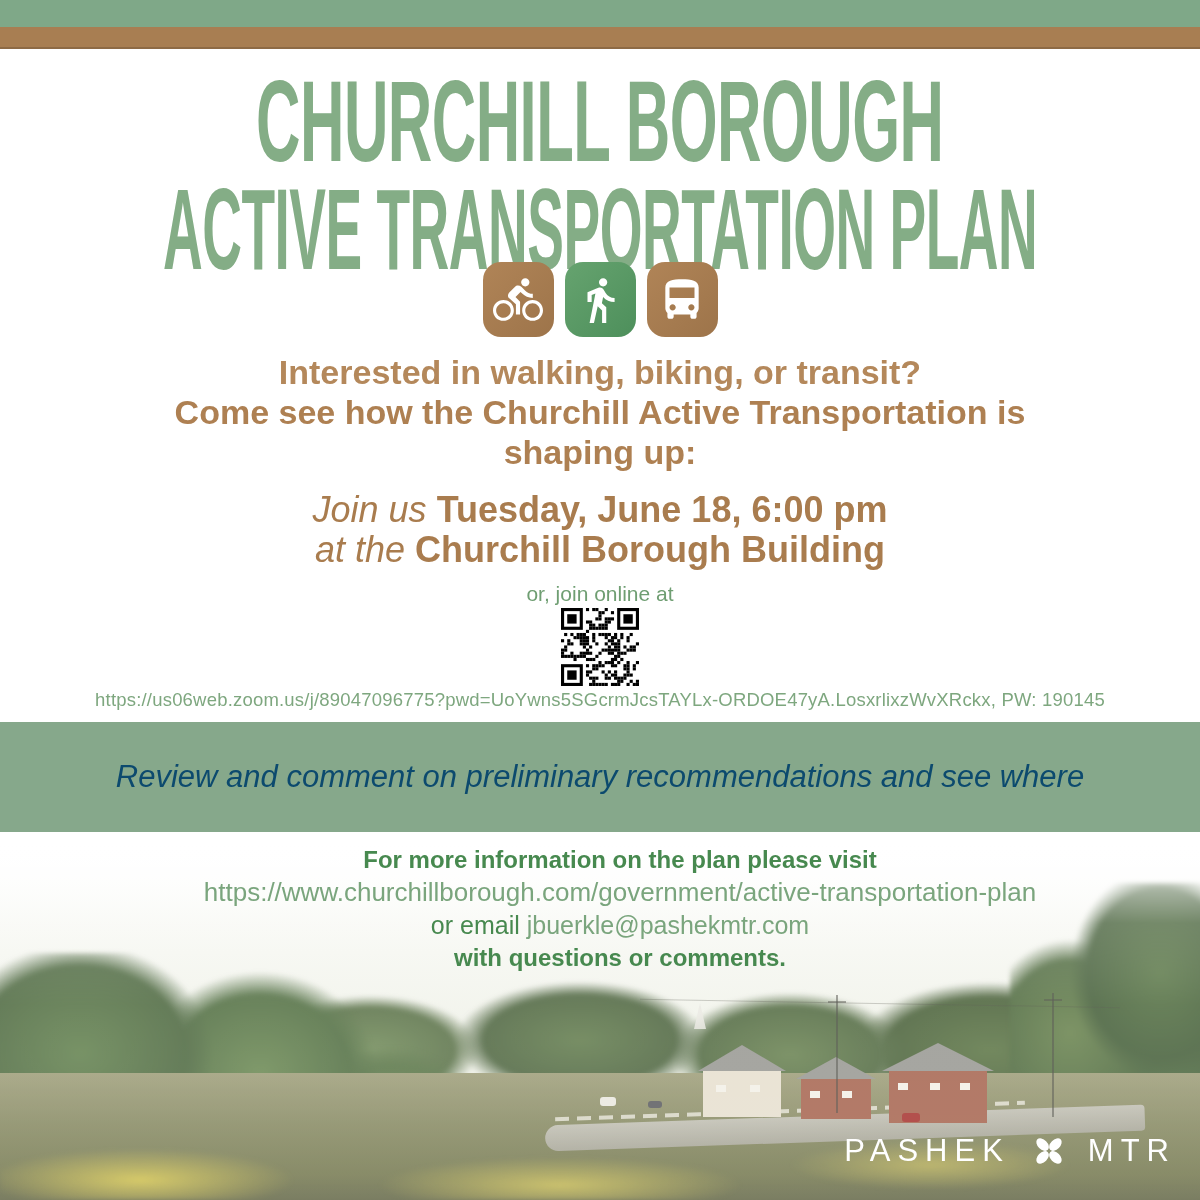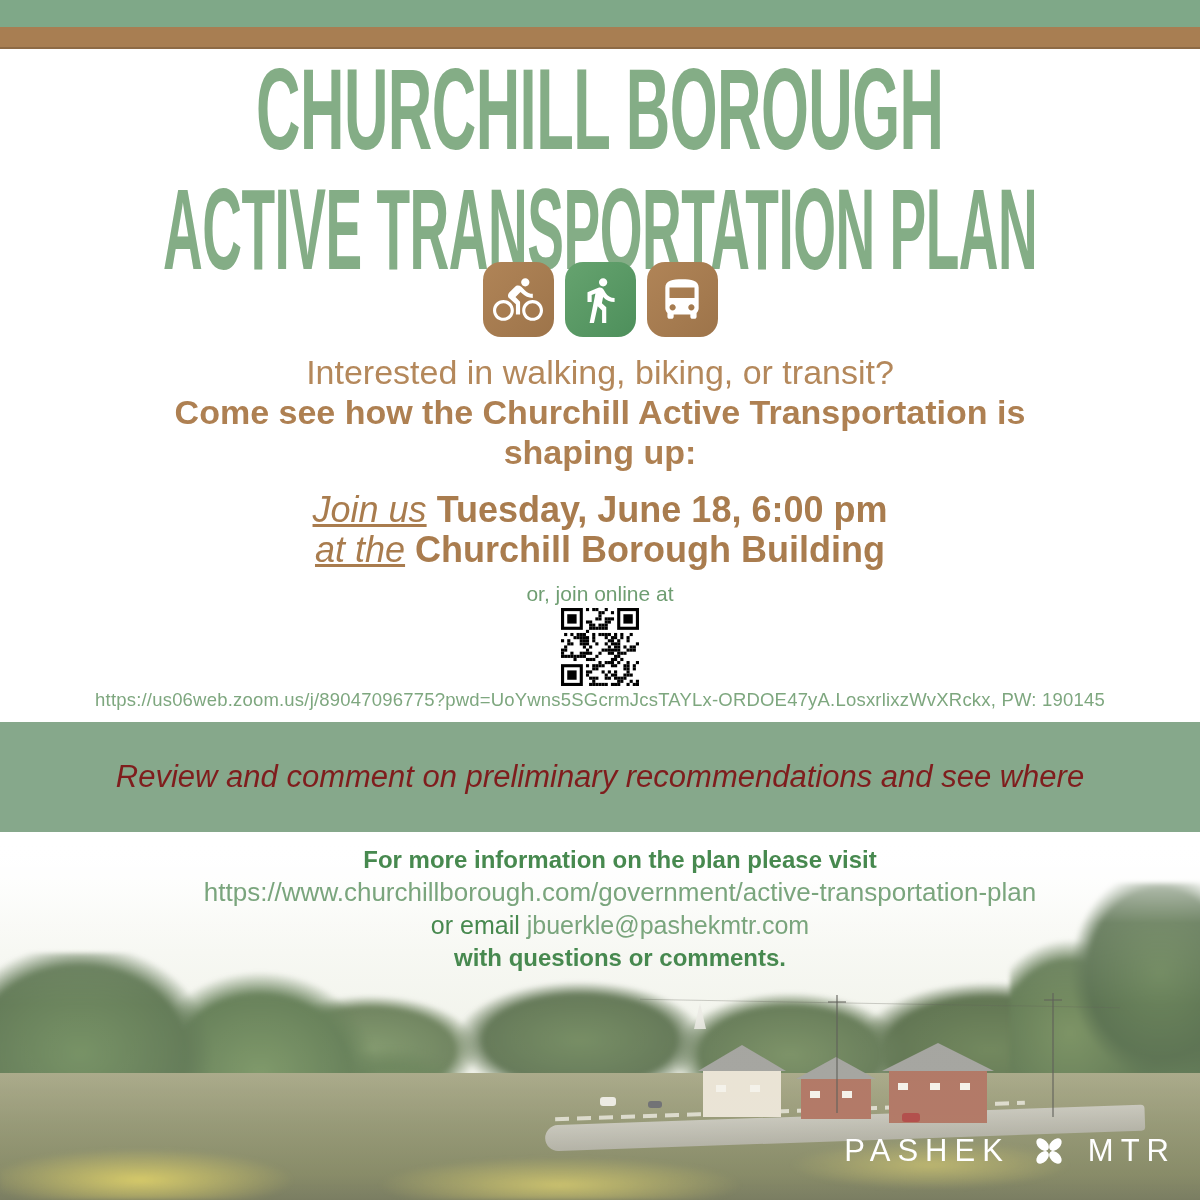--- a/index.html
+++ b/index.html
@@ -9,49 +9,49 @@
     background:#ffffff;
     font-family:"Liberation Sans", sans-serif;
   }
   
   .bar-green { position:absolute; top:0; left:0; width:100%; height:27px; background:#7FA888; }
   .bar-tan   { position:absolute; top:27px; left:0; width:100%; height:22px; background:#A87E52; border-bottom:2px solid #8D6A45; }
 
   
   .headline-line { position:absolute; left:0; width:100%; display:flex; justify-content:center; white-space:nowrap; }
   .headline-line .stretch { display:inline-block; font-weight:bold; color:#84AD86; transform-origin:center top; letter-spacing:-1px; }
-  .h-line1 { top:42px; }
+  .h-line1 { top:54px; }
   .h-line1 .stretch { font-size:110px; transform:scale(0.56,1.05); }
   .h-line2 { top:162px; }
   .h-line2 .stretch { font-size:110px; transform:scale(0.50,1.05); }
 
   
   .icons-row { position:absolute; top:262px; left:0; width:100%; display:flex; justify-content:center; gap:11px; }
   .mode-icon { width:71px; height:75px; border-radius:18px; display:flex; align-items:center; justify-content:center; }
   .mode-icon.tan   { background:linear-gradient(135deg,#B08457,#9D744A); }
   .mode-icon.green { background:linear-gradient(135deg,#66A36F,#4D8F5B); }
   .mode-icon svg { width:50px; height:50px; fill:#ffffff; }
 
   
   .intro { position:absolute; top:352px; left:0; width:100%; text-align:center; font-size:34px; line-height:40px; color:#B3875A; }
-  .intro .l1 { font-weight:400; color:#B4885B; }
+  .intro .l1 { font-weight:700; color:#B4885B; }
   .intro .l2, .intro .l3 { font-weight:700; color:#AE8052; }
 
   
   .event { position:absolute; top:490px; left:0; width:100%; text-align:center; font-size:36px; line-height:40px; font-weight:700; color:#A97C4E; }
-  .event .it { font-style:italic; font-weight:400;text-decoration:underline; }
+  .event .it { font-style:italic; font-weight:400; }
 
   
   .join-online { position:absolute; top:582px; left:0; width:100%; text-align:center; font-size:21px; color:#6F9E72; }
   .qr-wrap { position:absolute; top:608px; left:0; width:100%; display:flex; justify-content:center; }
   .qr-wrap svg { width:78px; height:78px; background:#fff; }
   .zoom-url { position:absolute; top:689px; left:0; width:100%; text-align:center; font-size:18.5px; color:#7EA77F; letter-spacing:0.2px; }
 
   
-  .banner { position:absolute; top:722px; left:0; width:100%; height:110px; background:#86A88B; color:#7f1d1d;
+  .banner { position:absolute; top:722px; left:0; width:100%; height:110px; background:#86A88B; color:#0c4a6e;
             display:flex; flex-direction:column; justify-content:center; align-items:center;
             font-style:italic; font-size:31px; line-height:44px; text-align:center; }
 
   
   .footer-info { position:absolute; left:0; width:100%; text-align:center; z-index:3;margin-left:20px; }
   .f1 { top:846px; font-size:24px; font-weight:700; color:#47894F; }
   .f2 { top:877px; font-size:26px; font-weight:400; color:#7AA57D; }
   .f3 { top:911px; font-size:25px; color:#7AA57D; }
   .f3 .bold-green { font-weight:400; color:#47894F; }
   .f4 { top:944px; font-size:24px; font-weight:700; color:#47894F; }

